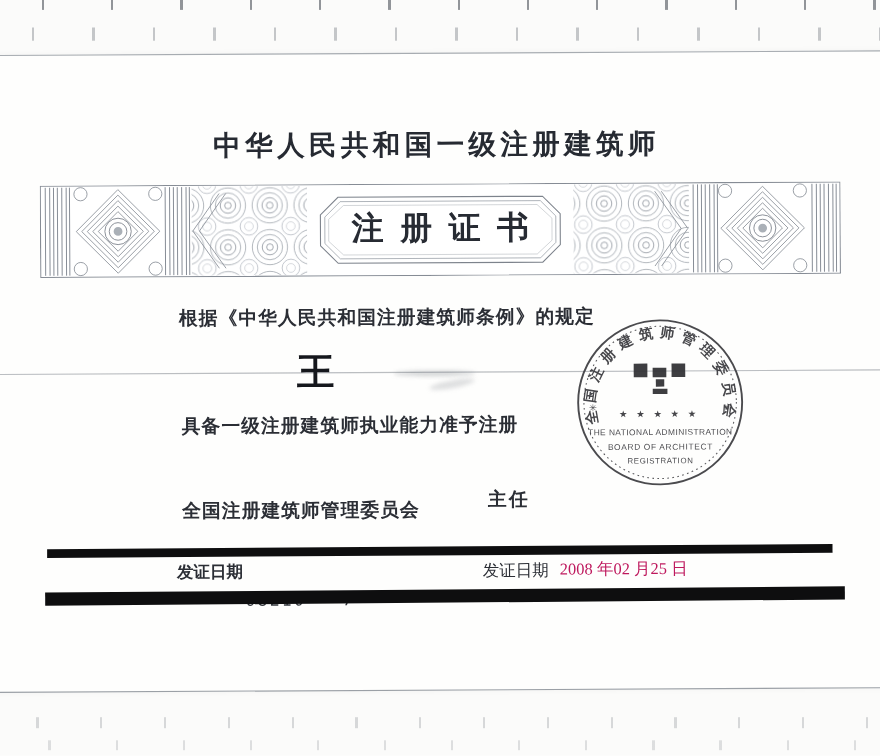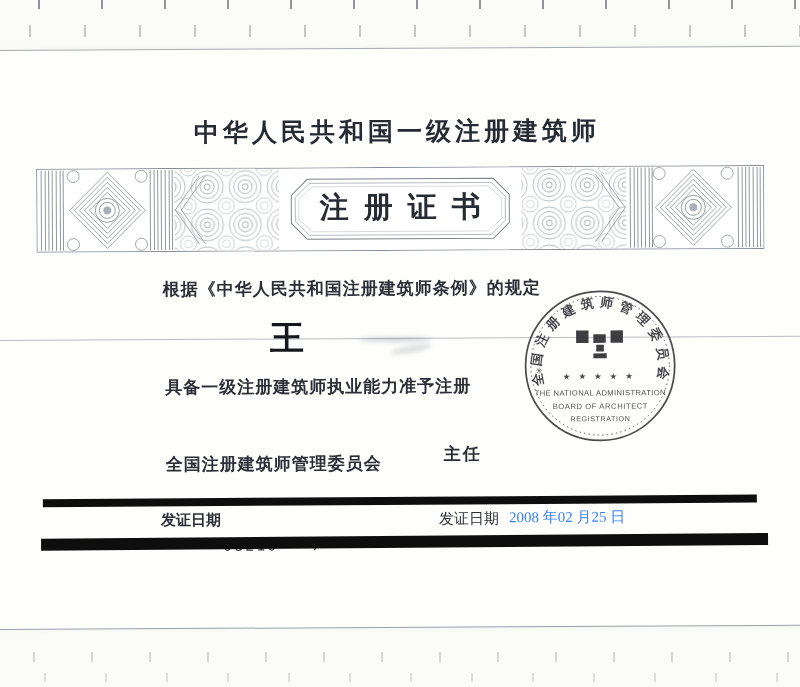--- a/index.html
+++ b/index.html
@@ -51,21 +51,21 @@
   .issuer-role{position:absolute;left:451px;top:394px;font-size:17px;font-weight:600;letter-spacing:2px;}
 
   .bar{position:absolute;background:#0e0e0f;}
   .bar1{left:50px;top:448px;width:714px;height:8px;transform:rotate(-0.08deg);}
   .bar2{left:48px;top:487px;width:727px;height:12px;transform:rotate(-0.15deg);}
 
   .cert-no-label{position:absolute;left:168px;top:461px;font-size:15px;font-weight:600;}
   .cert-no-value{position:absolute;left:230px;top:487px;font-size:15px;letter-spacing:2px;white-space:pre;
     font-family:"DejaVu Sans Mono","Liberation Mono",monospace;color:#33373d;}
   .date-label{position:absolute;left:446px;top:461px;font-size:15px;font-weight:400;text-align:center;}
-  .date-value{position:absolute;left:516px;top:460px;font-size:15px;white-space:pre;color:#3b82f6;}
+  .date-value{position:absolute;left:516px;top:460px;font-size:15px;white-space:pre;color:#be185d;}
 
   .seal{position:absolute;left:522px;top:232px;width:172px;height:172px;opacity:.92;}
 </style>
 </head>
 <body>
 
 <div class="ticks ticks-a"></div>
 <div class="ticks ticks-b"></div>
 <div class="ticks ticks-c"></div>
 <div class="ticks ticks-d"></div>

